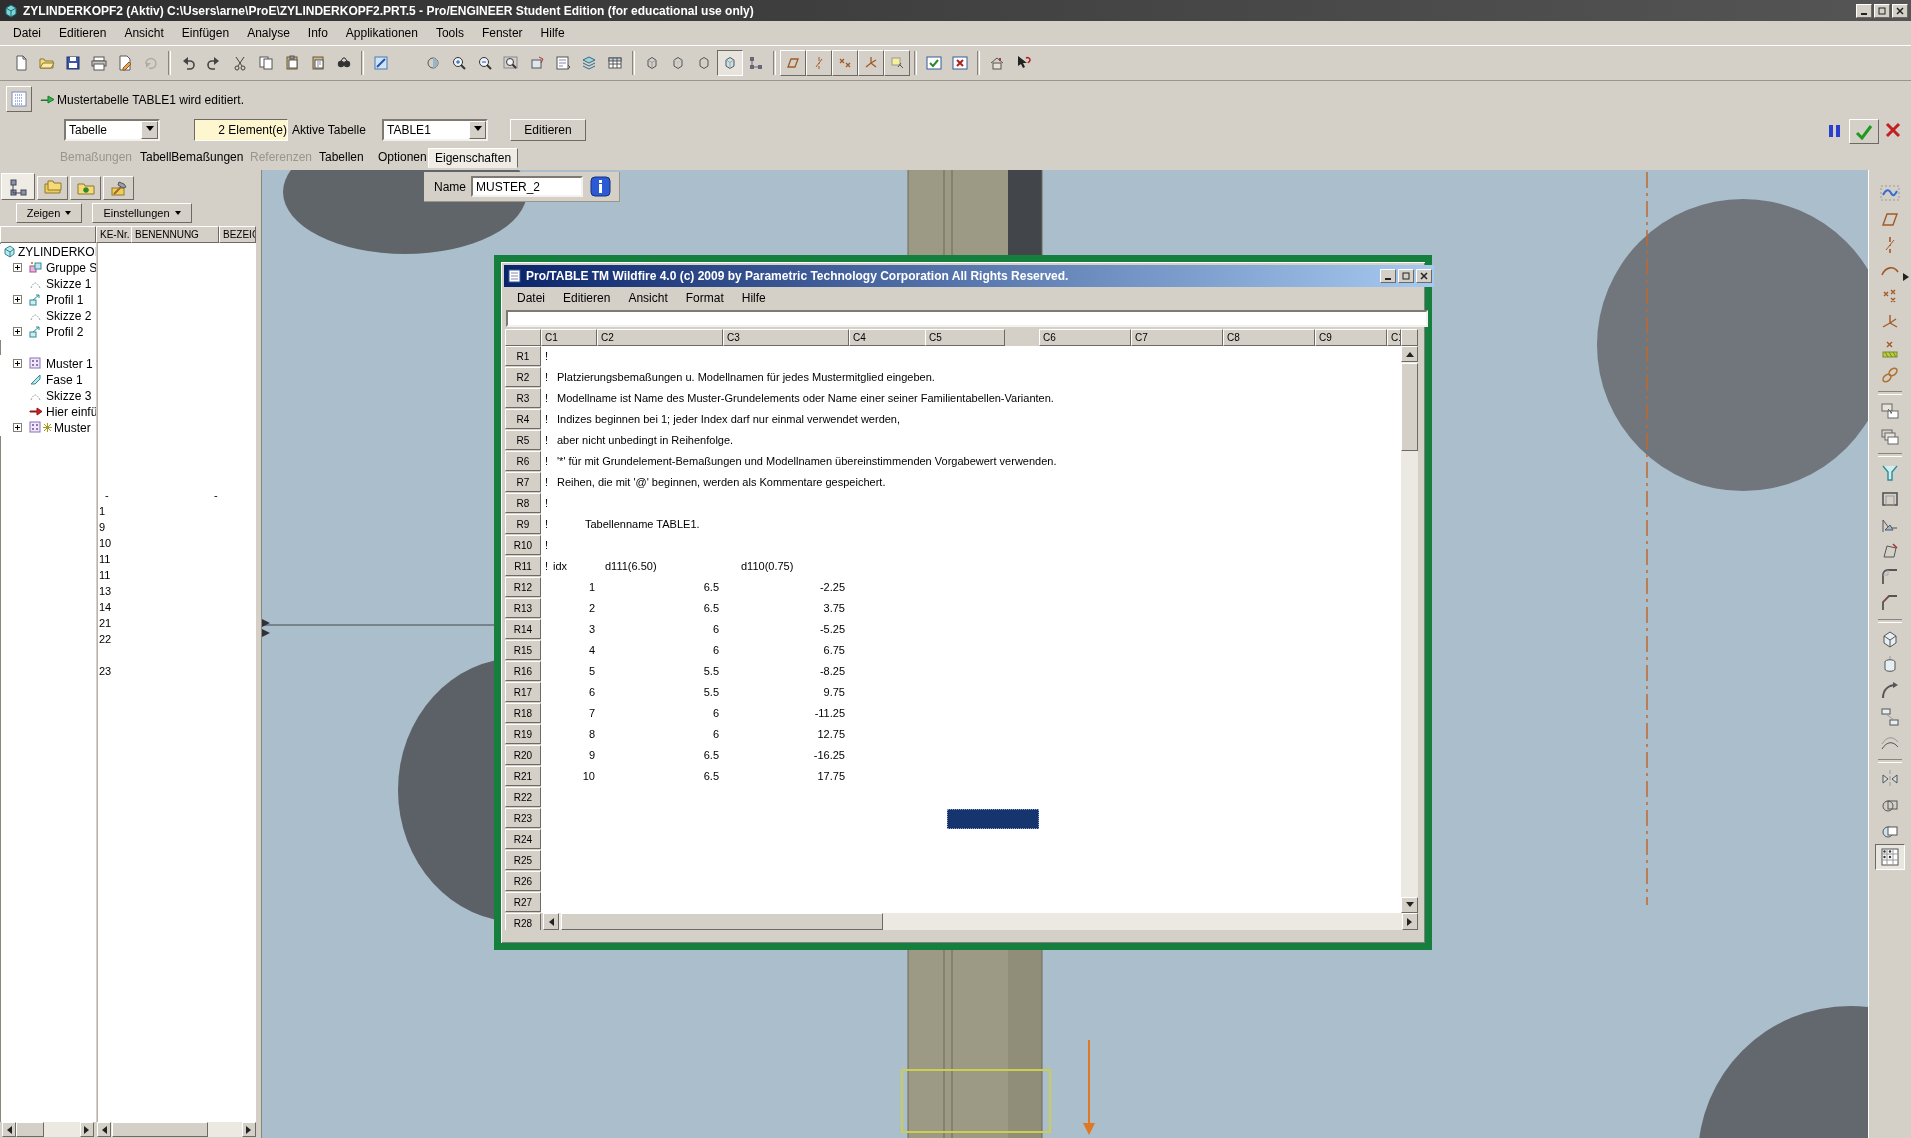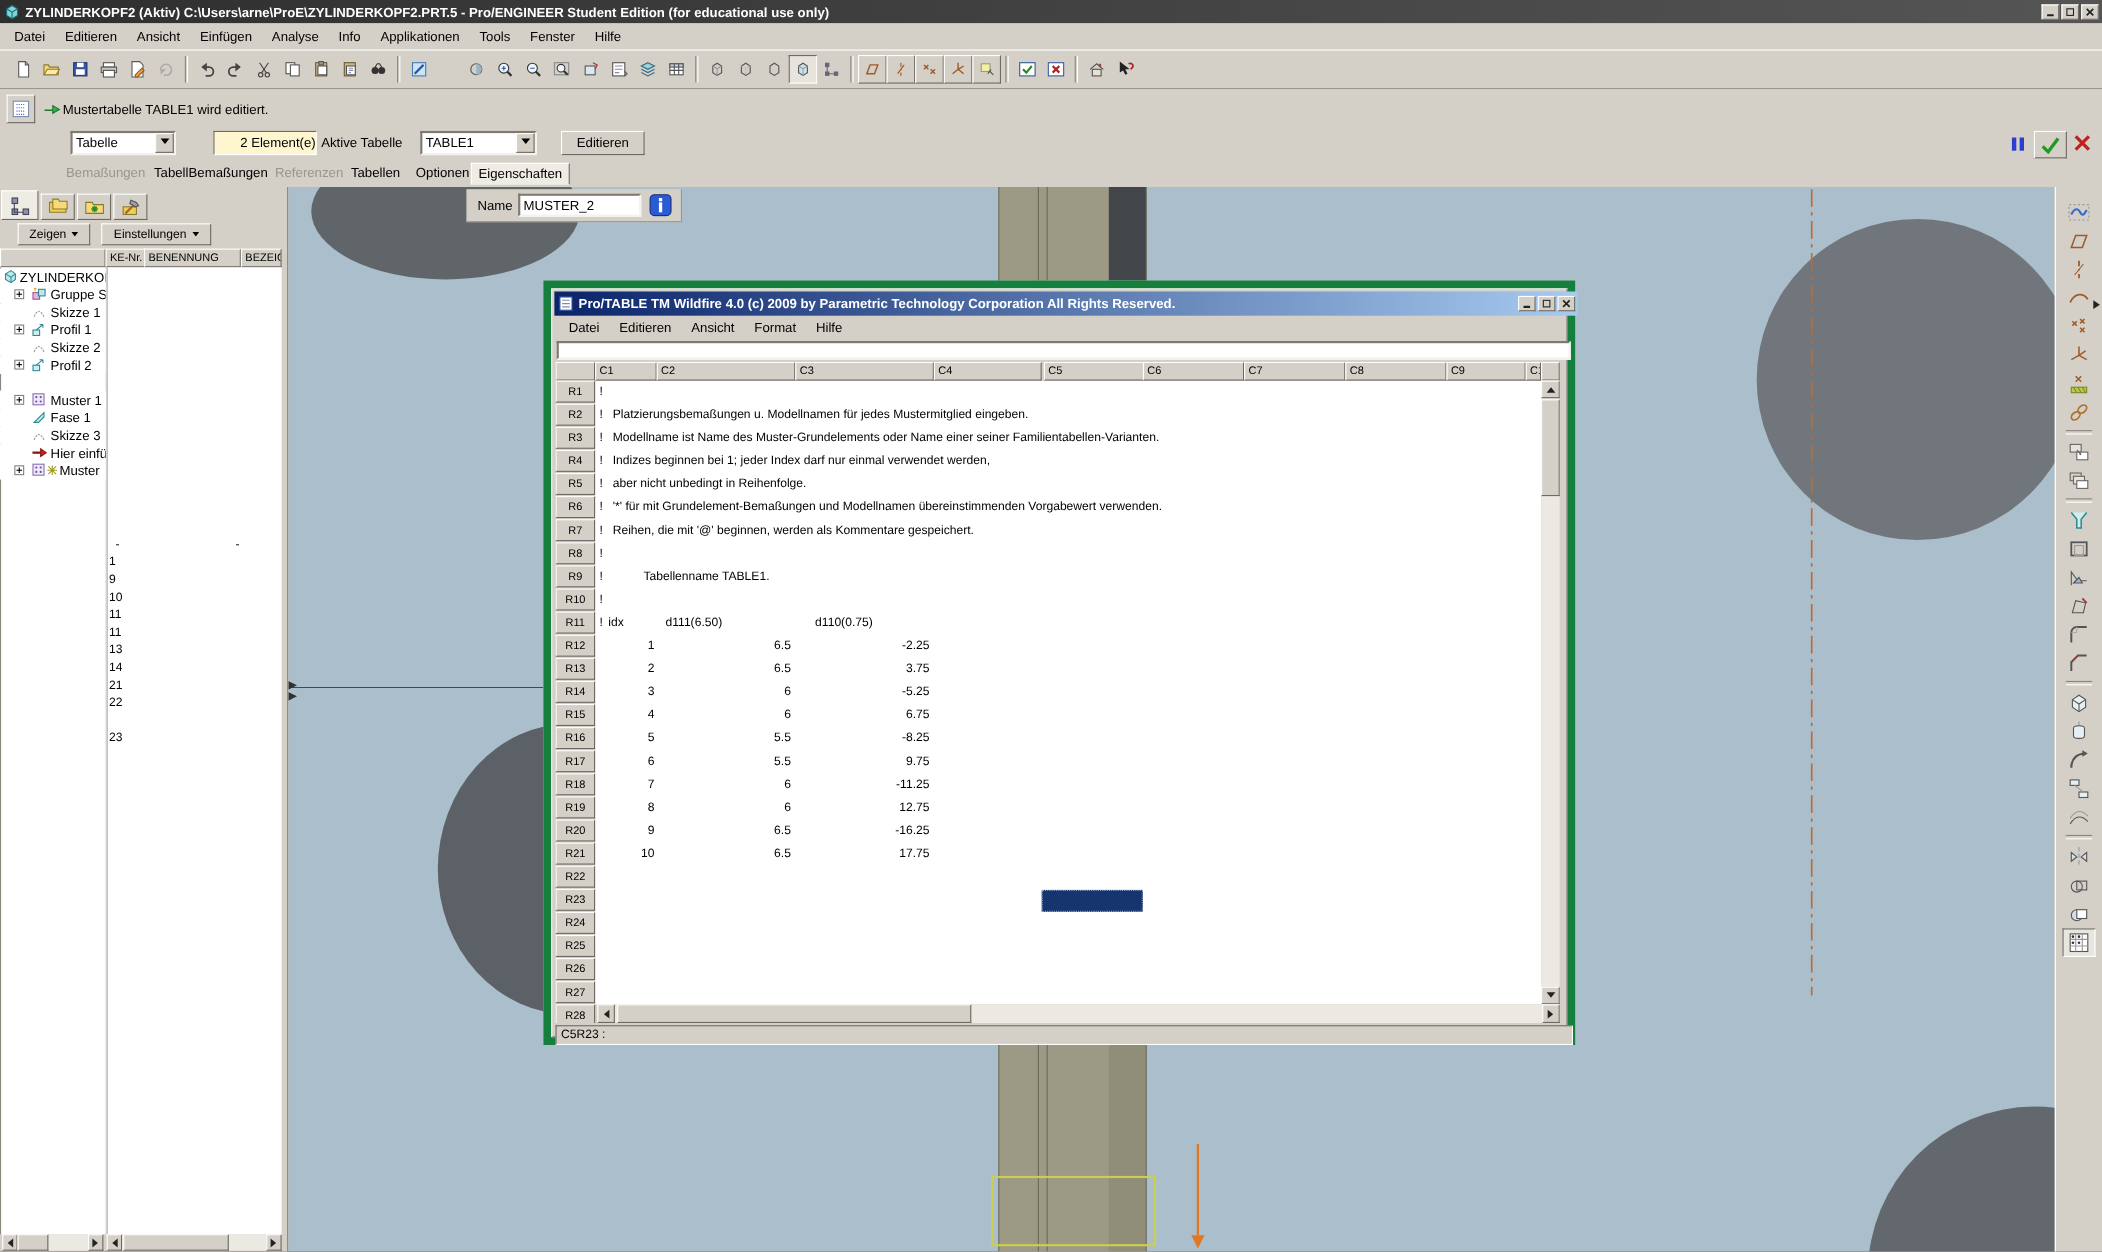--- a/index.html
+++ b/index.html
@@ -781,21 +781,21 @@
     <div class="a inp" style="left:5px;top:48px;width:922px;height:17px"></div>
 
     <div class="a" style="left:4px;top:67px;width:913px;height:601px;background:#d4d0c8;overflow:hidden">
       <div class="a" style="left:36px;top:17px;width:860px;height:567px;background:#fff"></div>
 
       <span class="ch" style="left:0;width:36px"></span>
       <span class="ch" style="left:36px;width:56px">C1</span>
       <span class="ch" style="left:92px;width:126px">C2</span>
       <span class="ch" style="left:218px;width:126px">C3</span>
       <span class="ch" style="left:344px;width:98px">C4</span>
-      <span class="ch" style="left:444px;width:92px">C5</span>
+      <span class="ch" style="left:420px;width:80px">C5</span>
       <span class="ch" style="left:534px;width:92px">C6</span>
       <span class="ch" style="left:626px;width:92px">C7</span>
       <span class="ch" style="left:718px;width:92px">C8</span>
       <span class="ch" style="left:810px;width:72px">C9</span>
       <span class="ch" style="left:882px;width:14px">C10</span>
       <span class="ch" style="left:896px;width:17px"></span>
 
       <div class="rl" style="top:17px">R1</div>
       <div class="rl" style="top:38px">R2</div>
       <div class="rl" style="top:59px">R3</div>
@@ -893,16 +893,15 @@
       <span class="track" style="left:38px;top:584px;width:875px;height:17px"></span>
       <span class="sa" style="left:38px;top:584px;width:16px;height:17px">
           <span class="t-lf"></span>
         </span>
       <span class="thumb" style="left:56px;top:584px;width:322px;height:17px"></span>
       <span class="sa" style="left:897px;top:584px;width:16px;height:17px">
           <span class="t-rt"></span>
         </span>
     </div>
 
-    <div class="a s" style="left:4px;top:670px;width:925px;height:18px;background:#d4d0c8;font-size:11px;line-height:16px;padding-left:4px"><span>C5R23 :</span></div>
   </div>
 
 </div>
 
 </body></html>

